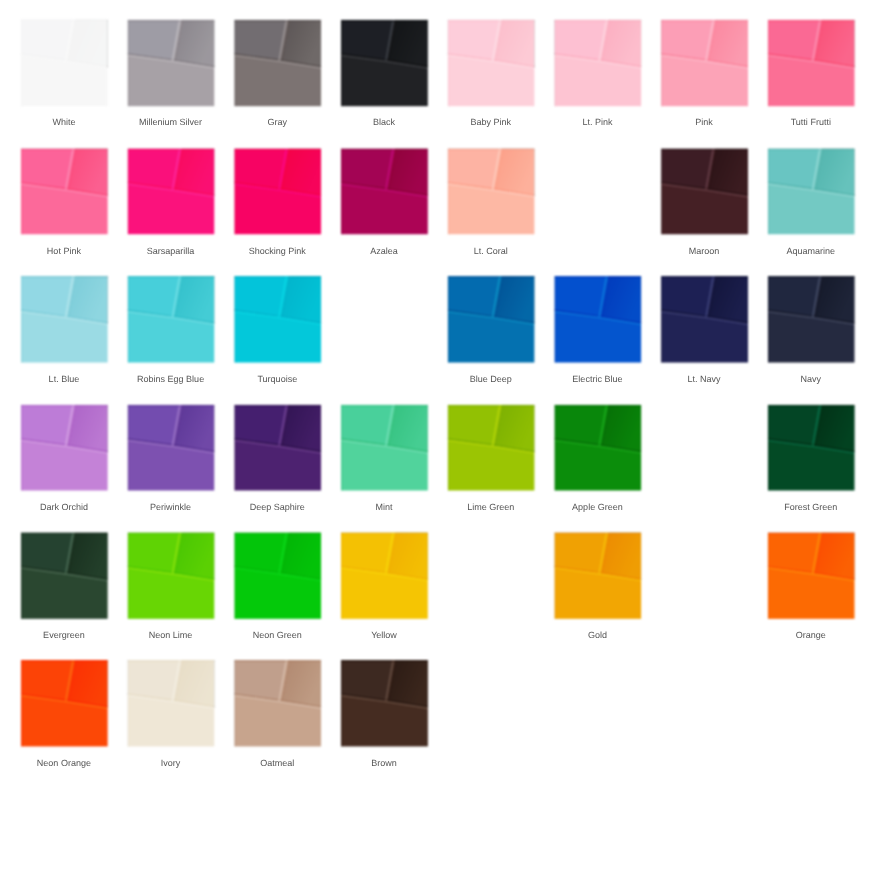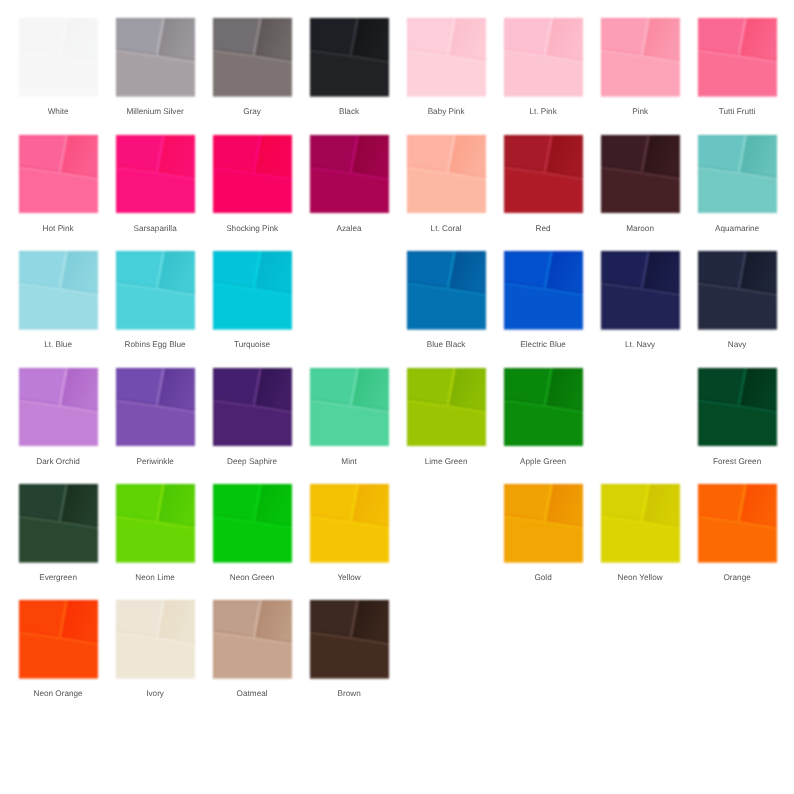--- a/index.html
+++ b/index.html
@@ -153,29 +153,20 @@
     </div>
 <div class="cell" style="left:406.6px;top:134.8px">
       <div class="swatch">
         <svg viewBox="0 0 80 80" preserveAspectRatio="none">
           <rect width="80" height="80" fill="#fdb8a4"></rect>
           <use href="#paper-fold" style="mix-blend-mode:soft-light"></use>
         </svg>
       </div>
       <div class="label">Lt. Coral</div>
     </div>
-<div class="cell" style="left:503.6px;top:134.8px">
-      <div class="swatch">
-        <svg viewBox="0 0 80 80" preserveAspectRatio="none">
-          <rect width="80" height="80" fill="#af1c28"></rect>
-          <use href="#paper-fold" style="mix-blend-mode:soft-light"></use>
-        </svg>
-      </div>
-      <div class="label">Red</div>
-    </div>
 <div class="cell" style="left:600.6px;top:134.8px">
       <div class="swatch">
         <svg viewBox="0 0 80 80" preserveAspectRatio="none">
           <rect width="80" height="80" fill="#452025"></rect>
           <use href="#paper-fold" style="mix-blend-mode:soft-light"></use>
         </svg>
       </div>
       <div class="label">Maroon</div>
     </div>
 <div class="cell" style="left:697.6px;top:134.8px">
@@ -214,21 +205,21 @@
       </div>
       <div class="label">Turquoise</div>
     </div>
 <div class="cell" style="left:406.6px;top:251.2px">
       <div class="swatch">
         <svg viewBox="0 0 80 80" preserveAspectRatio="none">
           <rect width="80" height="80" fill="#0471b0"></rect>
           <use href="#paper-fold" style="mix-blend-mode:soft-light"></use>
         </svg>
       </div>
-      <div class="label">Blue Black</div>
+      <div class="label">Blue Deep</div>
     </div>
 <div class="cell" style="left:503.6px;top:251.2px">
       <div class="swatch">
         <svg viewBox="0 0 80 80" preserveAspectRatio="none">
           <rect width="80" height="80" fill="#0455ce"></rect>
           <use href="#paper-fold" style="mix-blend-mode:soft-light"></use>
         </svg>
       </div>
       <div class="label">Electric Blue</div>
     </div>
@@ -350,29 +341,20 @@
       <div class="label">Yellow</div>
     </div>
 <div class="cell" style="left:503.6px;top:484.0px">
       <div class="swatch">
         <svg viewBox="0 0 80 80" preserveAspectRatio="none">
           <rect width="80" height="80" fill="#f2a603"></rect>
           <use href="#paper-fold" style="mix-blend-mode:soft-light"></use>
         </svg>
       </div>
       <div class="label">Gold</div>
-    </div>
-<div class="cell" style="left:600.6px;top:484.0px">
-      <div class="swatch">
-        <svg viewBox="0 0 80 80" preserveAspectRatio="none">
-          <rect width="80" height="80" fill="#dcd503"></rect>
-          <use href="#paper-fold" style="mix-blend-mode:soft-light"></use>
-        </svg>
-      </div>
-      <div class="label">Neon Yellow</div>
     </div>
 <div class="cell" style="left:697.6px;top:484.0px">
       <div class="swatch">
         <svg viewBox="0 0 80 80" preserveAspectRatio="none">
           <rect width="80" height="80" fill="#fc6a03"></rect>
           <use href="#paper-fold" style="mix-blend-mode:soft-light"></use>
         </svg>
       </div>
       <div class="label">Orange</div>
     </div>

